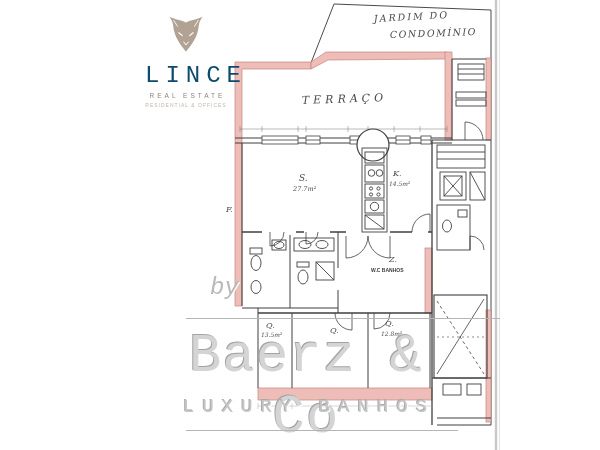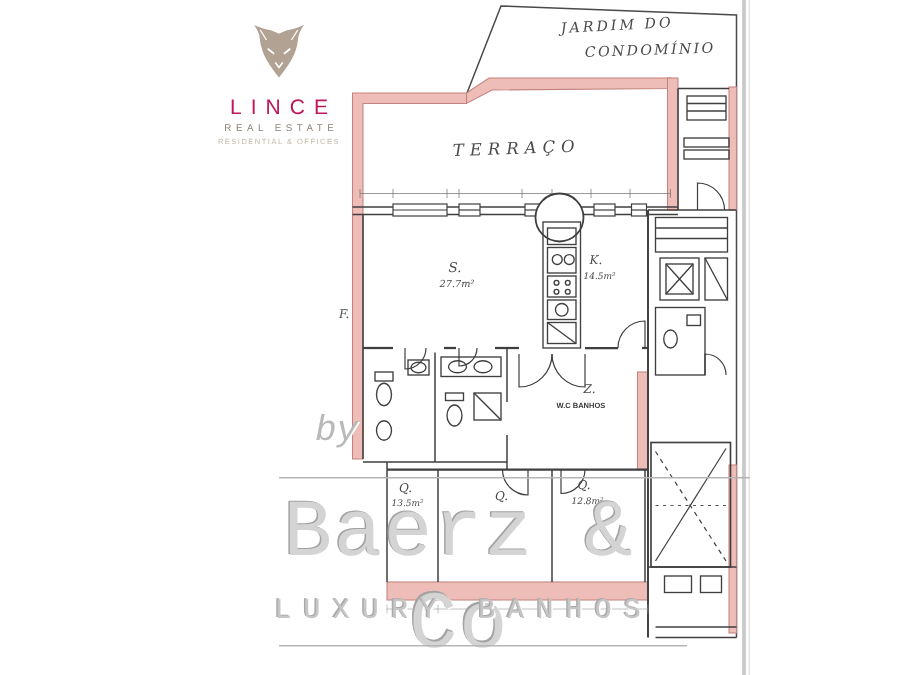--- a/index.html
+++ b/index.html
@@ -2,21 +2,21 @@
 <html><head>
 <meta charset="utf-8">
 <style>
   html,body{margin:0;padding:0;background:#fff;}
   .canvas{position:relative;width:600px;height:450px;background:#ffffff;overflow:hidden;
           font-family:"Liberation Sans",sans-serif;}
   .plan-svg{position:absolute;left:0;top:0;}
   .hand{font-family:"DejaVu Serif",serif;font-style:italic;fill:#4a4a4a;}
   .tiny-bold{font-family:"Liberation Sans",sans-serif;font-weight:bold;fill:#3a3a3a;}
   .logo{position:absolute;left:139px;top:16px;width:94px;text-align:center;}
-  .logo-brand{font-size:14px;letter-spacing:6px;text-indent:6px;color:#be185d;margin-top:4px;font-weight:500;}
+  .logo-brand{font-size:24px;letter-spacing:6px;text-indent:6px;color:#0c4a6e;margin-top:4px;font-weight:500;font-family:Liberation Mono, monospace;}
   .logo-sub{font-size:6.5px;letter-spacing:3px;text-indent:3px;color:#8e857b;margin-top:3px;}
   .logo-tag{font-size:5px;letter-spacing:1px;color:#c2b6a8;margin-top:3px;}
   .wm{position:absolute;color:#d0d0d0;font-family:Liberation Mono, monospace;pointer-events:none;}
   .wm-by{left:210px;top:274px;font-size:24px;font-style:italic;color:#b9b9b9;
          text-shadow:1px 1px 0 #fff;}
   .wm-brand{left:168px;top:326px;width:276px;text-align:center;font-size:54px;
             letter-spacing:1px;color:#d4d4d4;
             text-shadow:-1px -1px 0 #a3a3a3,1px 1px 0 #ffffff;}
   .wm-tag{left:183px;top:396px;width:280px;font-size:19px;letter-spacing:8px;color:#c6c6c6;
           text-shadow:-1px -1px 0 #aaaaaa,1px 1px 0 #ffffff;}

